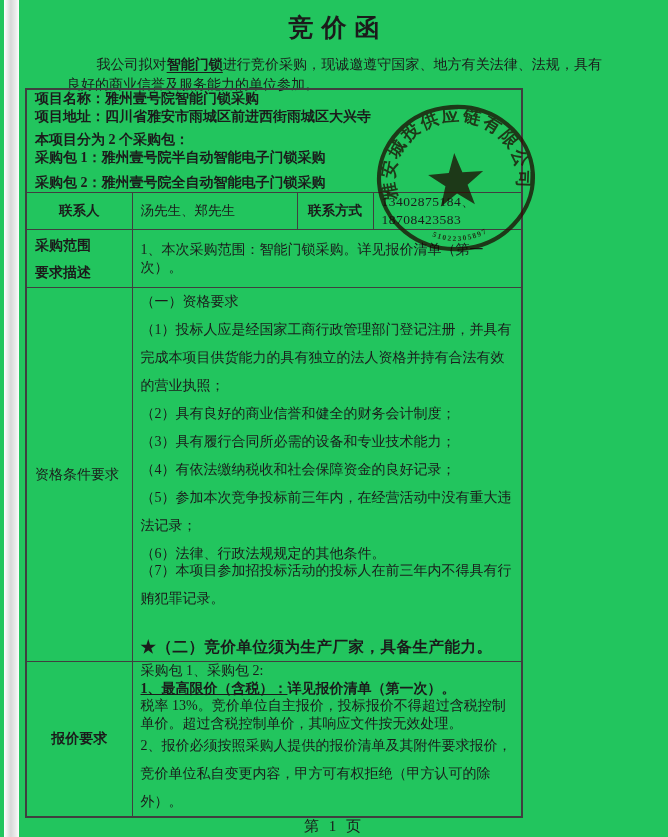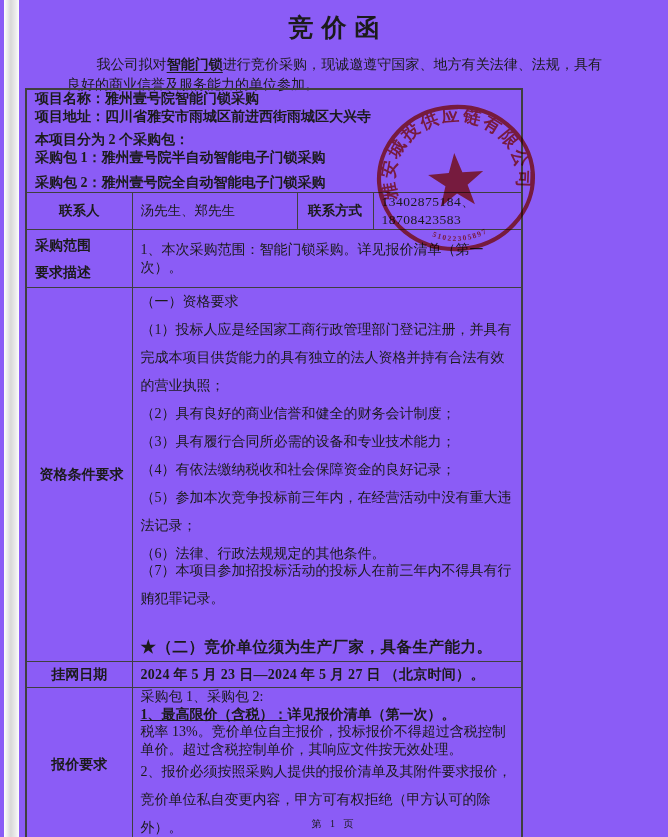--- a/index.html
+++ b/index.html
@@ -2,21 +2,21 @@
 <html lang="zh"><head>
 <meta charset="utf-8">
 <style>
   * { margin:0; padding:0; box-sizing:border-box; }
   html,body { background:#fff; }
   body {
     width:668px; height:837px; overflow:hidden;
     font-family:"Liberation Serif","DejaVu Serif",serif;
     color:#1b1b1b;
   }
-  .page { position:relative; width:668px; height:837px; background:#8b5cf6; overflow:hidden; }
+  .page { position:relative; width:668px; height:837px; background:#22c55e; overflow:hidden; }
   .scan-edge {
     position:absolute; left:4px; top:0; width:15px; height:100%;
     background:linear-gradient(90deg,#ffffff 0%, #d8d8d8 45%, #ededed 80%, #fdfdfc 100%);
   }
   .title {
     margin-top:11px; text-align:center;
     font-size:25px; font-weight:bold; letter-spacing:8px; text-indent:8px;
   }
   .intro {
     margin:11px 66px 0 67px;
@@ -43,38 +43,38 @@
   tr.contact-row td { height:25px; font-size:13.5px; }
   td.lbl-c { text-align:center; font-weight:bold; padding:0 2px; }
   td.val { padding-left:12px; }
   td.phone { font-size:14px; letter-spacing:0.5px; }
 
   td.lbl2 { font-weight:bold; line-height:27px; }
   td.top { vertical-align:top; }
   td.scope-content { padding-top:5px; }
   td.supply-content { padding-top:4px; line-height:18.5px; }
 
-  td.qual-label { text-align:right; font-weight:bold; }
+  td.qual-label { text-align:left; font-weight:normal; }
   td.qual-content { vertical-align:top; padding:11px 12px 0 14px; line-height:28px; }
   .qual-list > div.qual-item:last-child { margin-top:-11px; }
   .star-line { margin-top:20px; font-weight:bold; font-size:15.5px; letter-spacing:0.5px; }
 
   td.date-label { text-align:center; font-weight:bold; height:26px; }
   td.date-content { font-weight:600; padding-left:12px; letter-spacing:0.3px; }
 
   td.quote-label { text-align:center; font-weight:bold; }
   td.quote-content { vertical-align:top; padding:2px 10px 0 14px; }
   .quote-p1 { line-height:17.6px; }
   .quote-p1 .sb { font-weight:600;text-decoration:underline; }
   .quote-p1 .b { font-weight:bold; }
   .quote-p2 { line-height:28px; }
 
   .footer {
     position:absolute; left:0; top:817px; width:100%;
-    text-align:center; font-size:10px; letter-spacing:3px;
+    text-align:center; font-size:15px; letter-spacing:3px;
   }
 
   .stamp {
     position:absolute; left:373px; top:102px; width:166px; height:153px;
     mix-blend-mode:multiply; opacity:0.9; transform:rotate(-4deg);
     pointer-events:none;
   }
   .stamp svg { width:100%; height:100%; }
   .stamp text { font-family:"Liberation Serif","DejaVu Serif",serif; }
 </style>
@@ -144,24 +144,20 @@
             <div class="qual-item">（5）参加本次竞争投标前三年内，在经营活动中没有重大违法记录；</div>
 
             <div class="qual-item">（6）法律、行政法规规定的其他条件。</div>
 
             <div class="qual-item">（7）本项目参加招投标活动的投标人在前三年内不得具有行贿犯罪记录。</div>
           </div>
         <div class="star-line">★（二）竞价单位须为生产厂家，具备生产能力。</div>
       </td>
     </tr>
 
-    <tr>
-      <td class="date-label">挂网日期</td>
-      <td colspan="3" class="date-content">2024 年 5 月 23 日—2024 年 5 月 27 日 （北京时间）。</td>
-    </tr>
 
     <tr>
       <td class="quote-label" style="height:127px">报价要求</td>
       <td colspan="3" class="quote-content">
         <div class="quote-p1">
           <div>采购包 1、采购包 2:</div>
           <div><span class="sb">1、最高限价（含税）：</span><span class="b">详见报价清单（第一次）。</span></div>
           <div>税率 13%。竞价单位自主报价，投标报价不得超过含税控制单价。超过含税控制单价，其响应文件按无效处理。</div>
         </div>
         <div class="quote-p2">2、报价必须按照采购人提供的报价清单及其附件要求报价，竞价单位私自变更内容，甲方可有权拒绝（甲方认可的除外）。</div>

